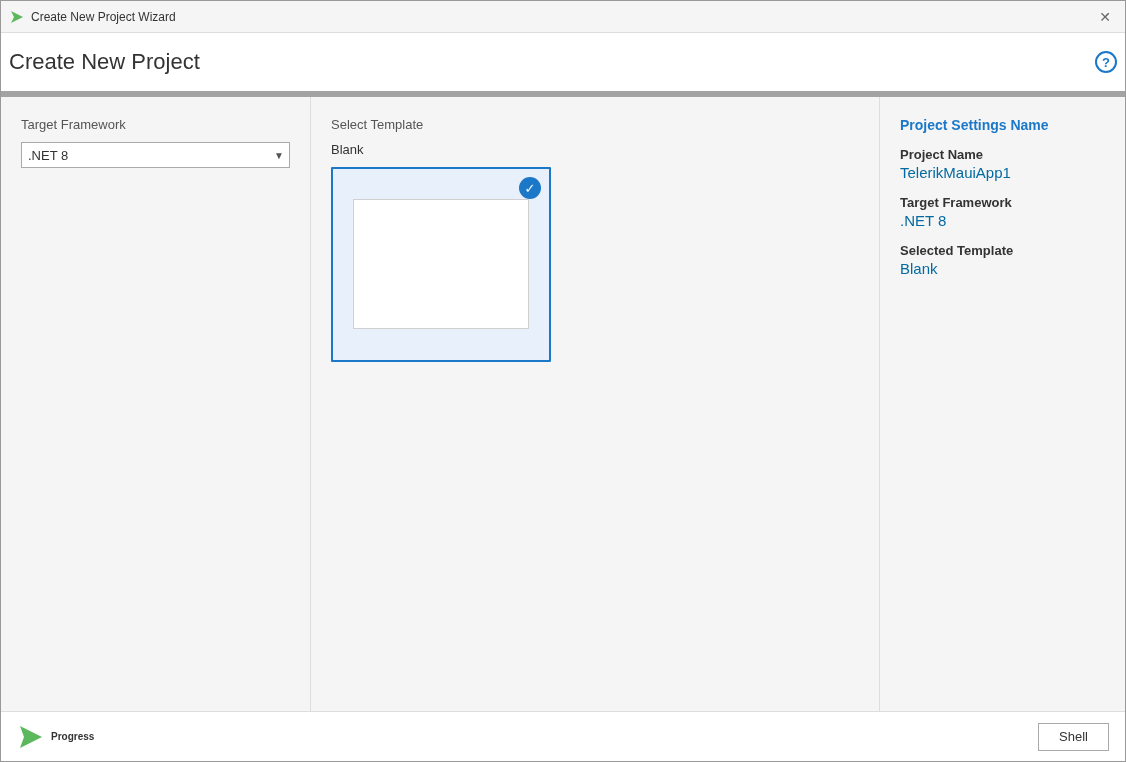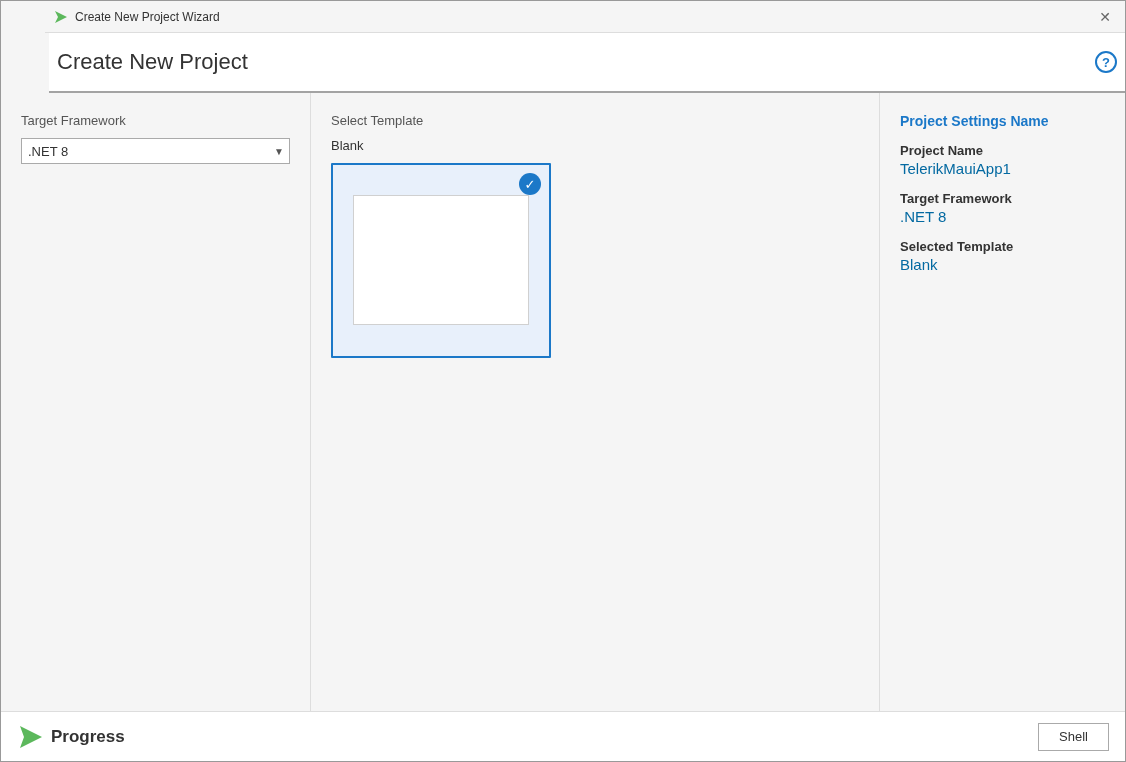--- a/index.html
+++ b/index.html
@@ -24,21 +24,20 @@
     }
     .title-bar {
       background: #f5f5f5;
       border-bottom: 1px solid #ddd;
       height: 32px;
       display: flex;
       align-items: center;
       justify-content: space-between;
       padding: 0 8px;
       flex-shrink: 0;
-      margin-left: 44px;
     }
     .title-bar-left {
       display: flex;
       align-items: center;
       gap: 6px;
     }
     .title-bar-icon {
       width: 16px;
       height: 16px;
     }
@@ -54,26 +53,25 @@
       justify-content: center;
       cursor: pointer;
       font-size: 14px;
       color: #666;
       border: none;
       background: transparent;
     }
     .header {
       background: white;
       padding: 16px 8px;
-      border-bottom: 2px solid #a3a3a3;
+      border-bottom: 6px solid #a3a3a3;
       display: flex;
       align-items: center;
       justify-content: space-between;
       flex-shrink: 0;
-      margin-left: 48px;
     }
     .header-title {
       font-size: 22px;
       font-weight: 300;
       color: #333;
     }
     .header-help {
       width: 22px;
       height: 22px;
       border-radius: 50%;
@@ -224,21 +222,21 @@
     .progress-logo {
       display: flex;
       align-items: center;
       gap: 6px;
     }
     .progress-icon {
       width: 28px;
       height: 28px;
     }
     .progress-text {
-      font-size: 17px;
+      font-size: 10px;
       font-weight: 600;
       color: #333;
     }
     .finish-btn {
       height: 28px;
       padding: 0 20px;
       border: 1px solid #aaa;
       background: white;
       font-size: 13px;
       color: #333;

